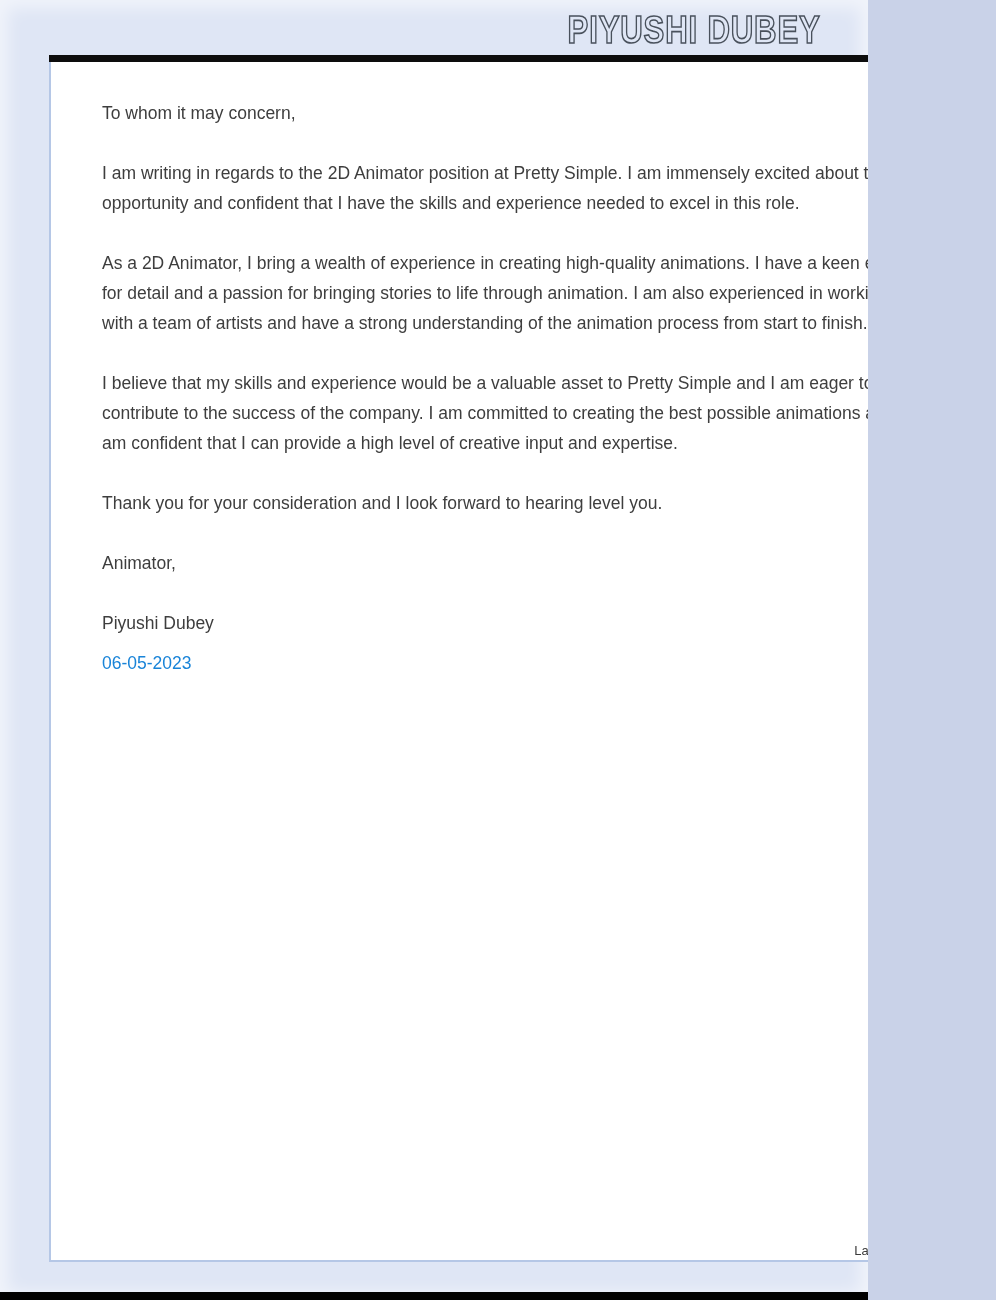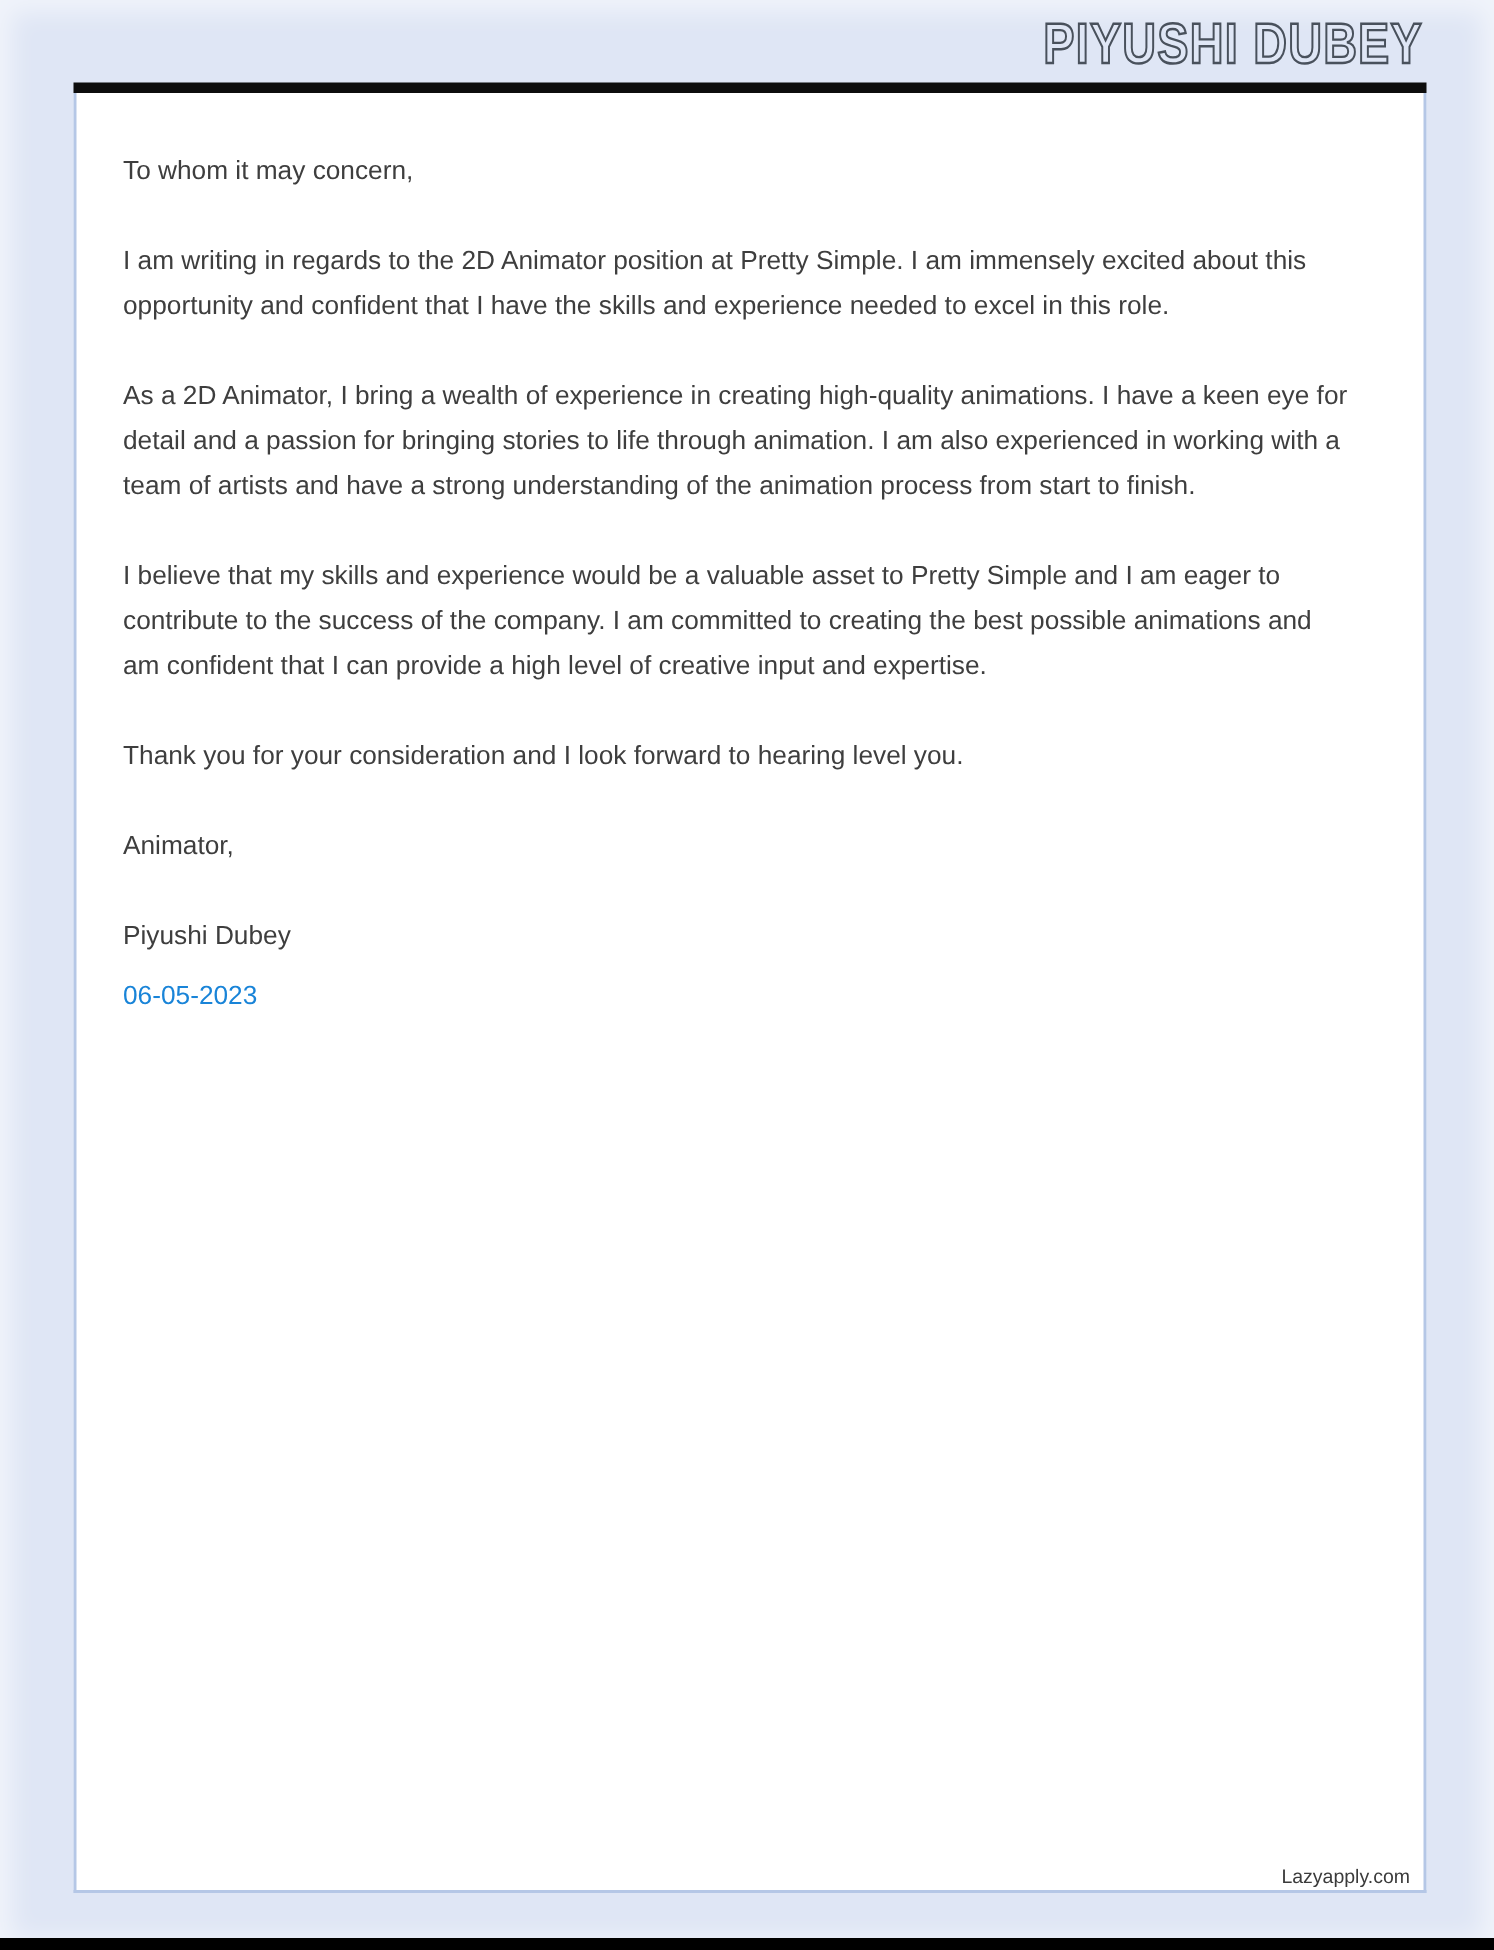--- a/index.html
+++ b/index.html
@@ -1,19 +1,19 @@
 <!DOCTYPE html>
 <html><head>
 <meta charset="utf-8">
 <style>
   * { margin: 0; padding: 0; box-sizing: border-box; }
   html, body { background: #c9d2e8; }
   .canvas {
     position: relative;
-    width: 996px;
+    width: 868px;
     height: 1300px;
     background: #dfe6f5;
     overflow: hidden;
     font-family: "Liberation Sans", "DejaVu Sans", sans-serif;
     box-shadow: inset 0 0 16px 8px rgba(255,255,255,0.55);
   }
   .header-name {
     position: absolute;
     top: 11px;
     right: 47px;
@@ -41,21 +41,21 @@
     left: 49px;
     top: 62px;
     width: 902px;
     height: 1200px;
     background: #ffffff;
     border-left: 2px solid #b5c7e6;
     border-right: 2px solid #b5c7e6;
     border-bottom: 2px solid #b5c7e6;
   }
   .letter-body {
-    padding: 36px 50px 0 31px;
+    padding: 36px 50px 0 51px;
     font-size: 17.5px;
     line-height: 30px;
     color: #3e3e3e;
   }
   .letter-body p { margin: 0 0 30px 0; }
   .letter-body p.signature { margin-bottom: 10px; }
   .letter-body p.date {
     margin-bottom: 0;
     color: #1984d8;
   }

